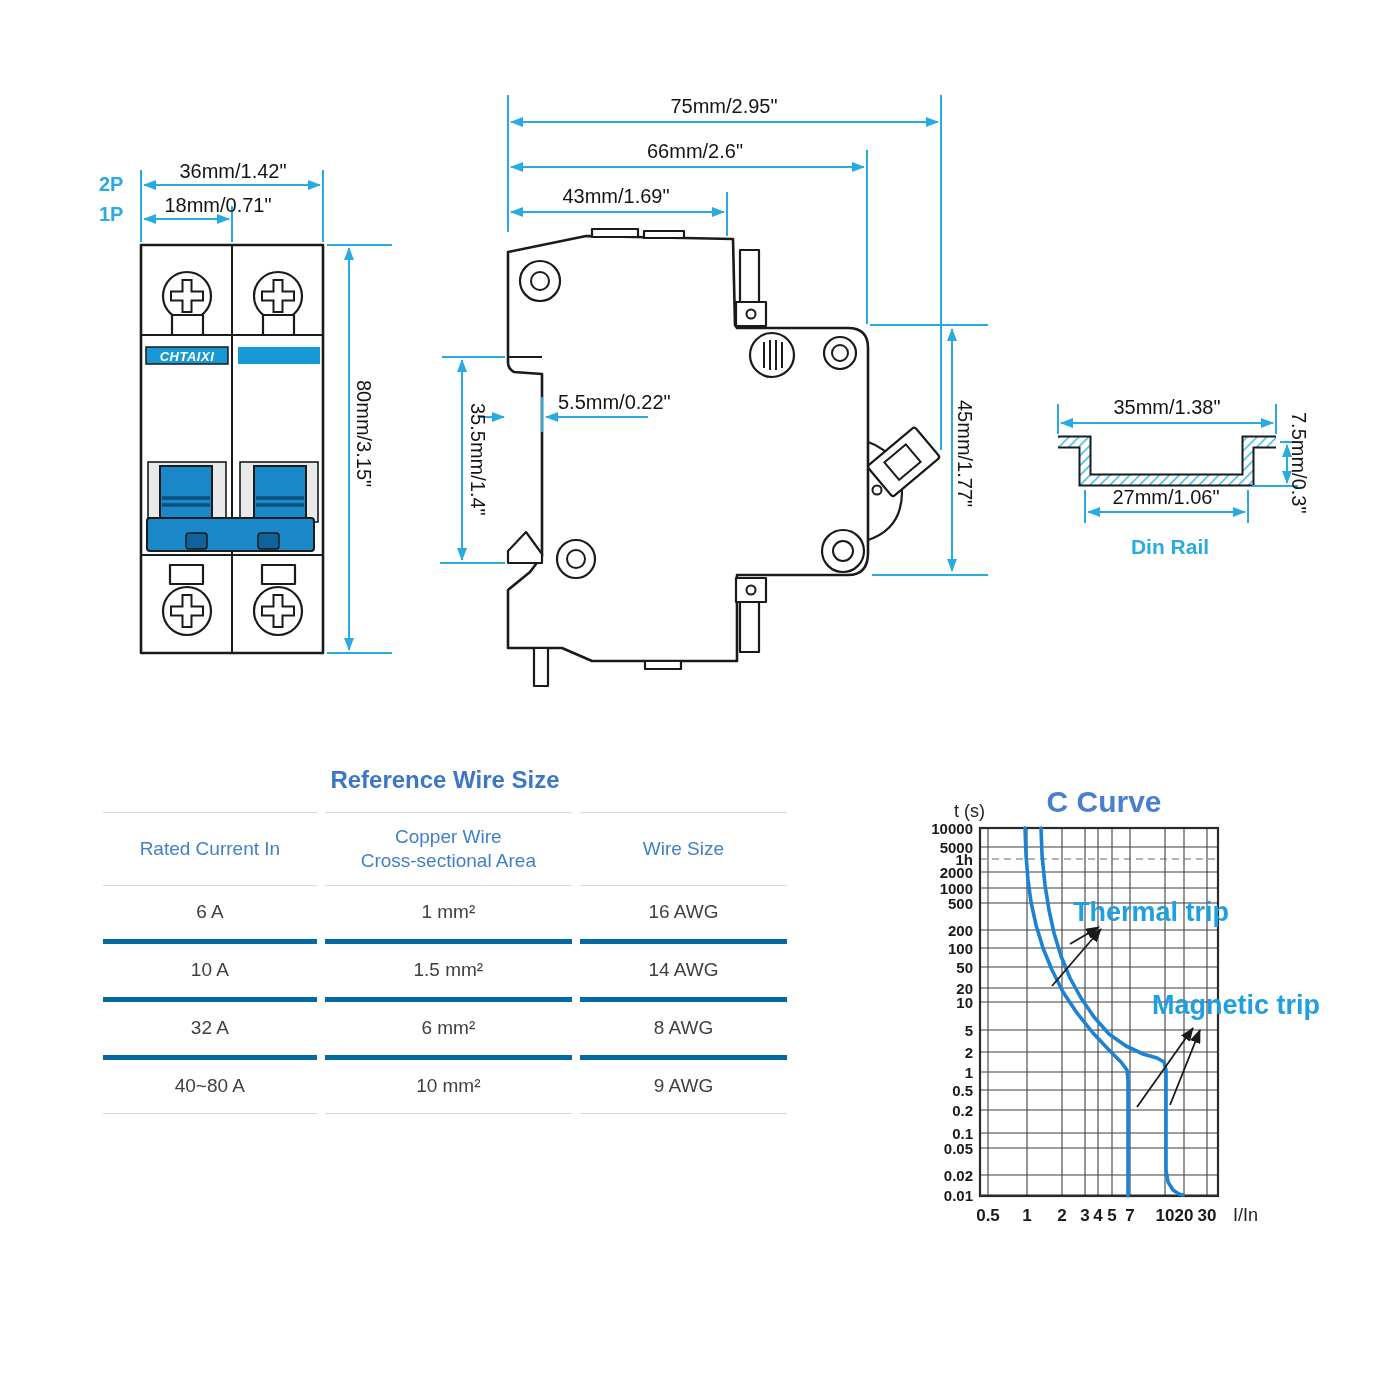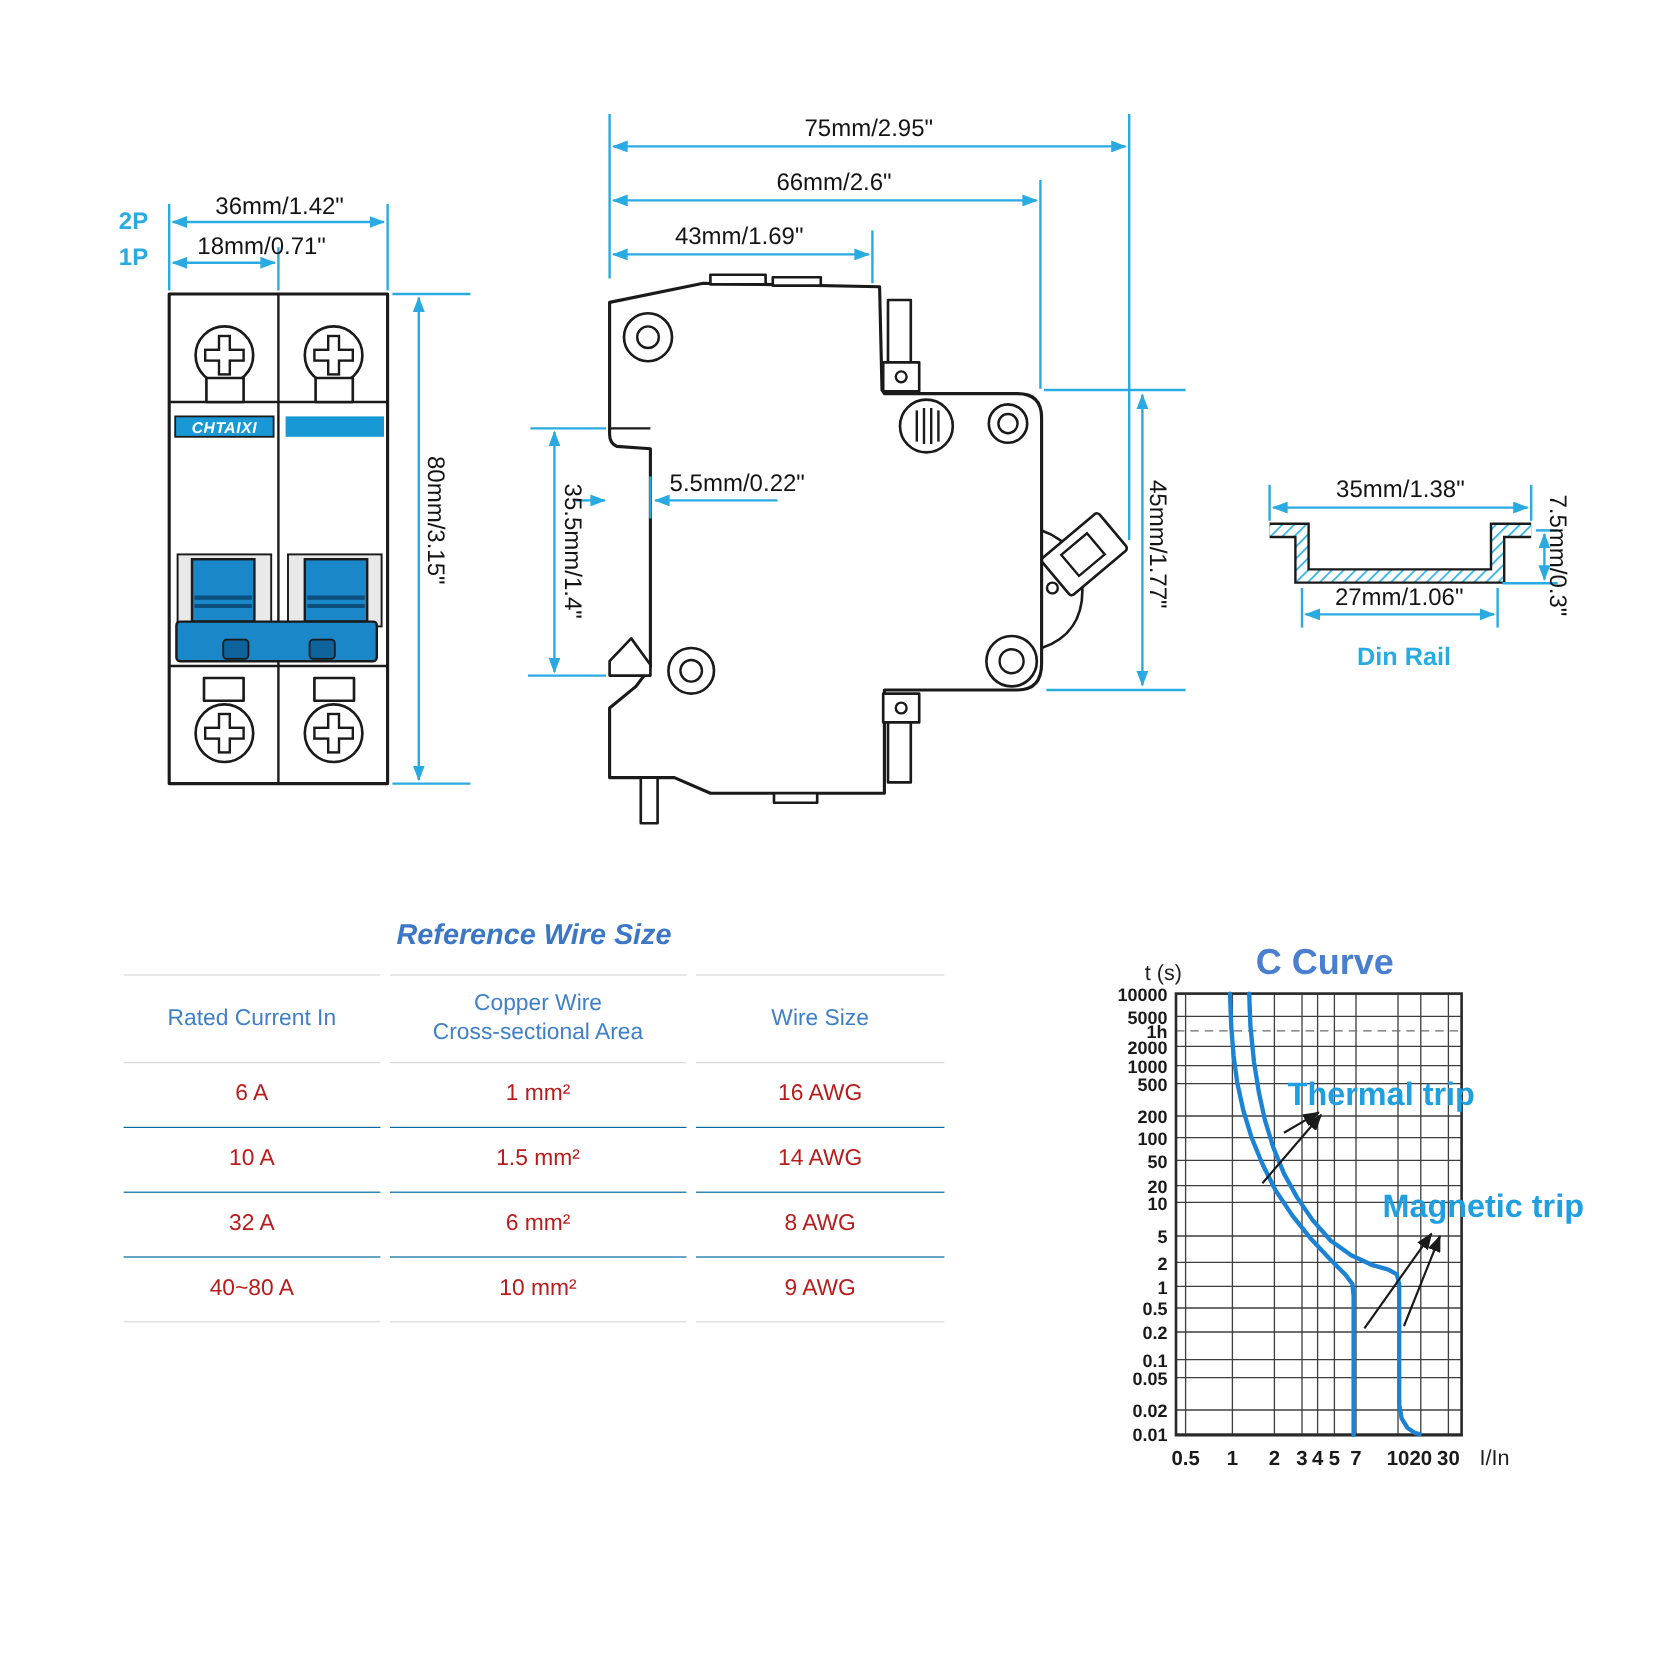--- a/index.html
+++ b/index.html
@@ -12,26 +12,26 @@
   .thin{fill:none;stroke:#1a1a1a;stroke-width:2;}
   .dim{stroke:#29abe2;stroke-width:2;fill:none;}
   .dimtext{font-size:20px;fill:#141414;}
   .cyantext{font-size:20px;font-weight:bold;fill:#29abe2;}
   .brandtext{font-size:13px;font-weight:bold;font-style:italic;fill:#ffffff;letter-spacing:.5px;}
   .blue-fill{fill:#1a87c8;stroke:#1a1a1a;stroke-width:2;}
   .recess{fill:#e9e9e9;stroke:#1a1a1a;stroke-width:1.6;}
   .stripe{stroke:#0d4f7c;stroke-width:3.5;}
   
   #wire-table-block{position:absolute;left:95px;top:766px;width:700px;}
-  .tbl-title{text-align:center;font-size:24px;font-weight:bold;color:#3c77c5;margin:0 0 18px 0;font-style:italic;}
+  .tbl-title{text-align:center;font-size:24px;font-weight:bold;color:#3c77c5;margin:0 0 18px 0;}
   table.wires{width:100%;border-collapse:separate;border-spacing:8px 0;}
   table.wires th{color:#4080c8;font-weight:normal;font-size:19px;white-space:pre-line;
     padding:12px 0;border-top:1px solid #d9d9d9;border-bottom:1px solid #d9d9d9;text-align:center;line-height:1.25;}
-  table.wires td{font-size:19px;color:#b91c1c;font-weight:500;text-align:center;height:51px;}
-  table.wires tr + tr td{border-top:1px solid #0369a1;}
+  table.wires td{font-size:19px;color:#404040;font-weight:500;text-align:center;height:51px;}
+  table.wires tr + tr td{border-top:5px solid #0369a1;}
   table.wires tr:last-child td{border-bottom:1px solid #d9d9d9;}
   
   .grid{stroke:#3f3f3f;stroke-width:1.1;fill:none;}
   .grid.dash{stroke:#6a6a6a;stroke-dasharray:7 5;}
   .frame{fill:none;stroke:#2a2a2a;stroke-width:2.2;}
   .curve{fill:none;stroke:#1c83d4;stroke-width:3.6;stroke-linejoin:round;stroke-linecap:round;}
   .leader{stroke:#1a1a1a;stroke-width:1.8;}
   .xtick{font-size:17px;font-weight:bold;fill:#1a1a1a;text-anchor:middle;}
   .ytick{font-size:15px;font-weight:bold;fill:#1a1a1a;text-anchor:end;}
   .ctitle{font-size:30px;font-weight:bold;fill:#4a7fd0;text-anchor:middle;}

